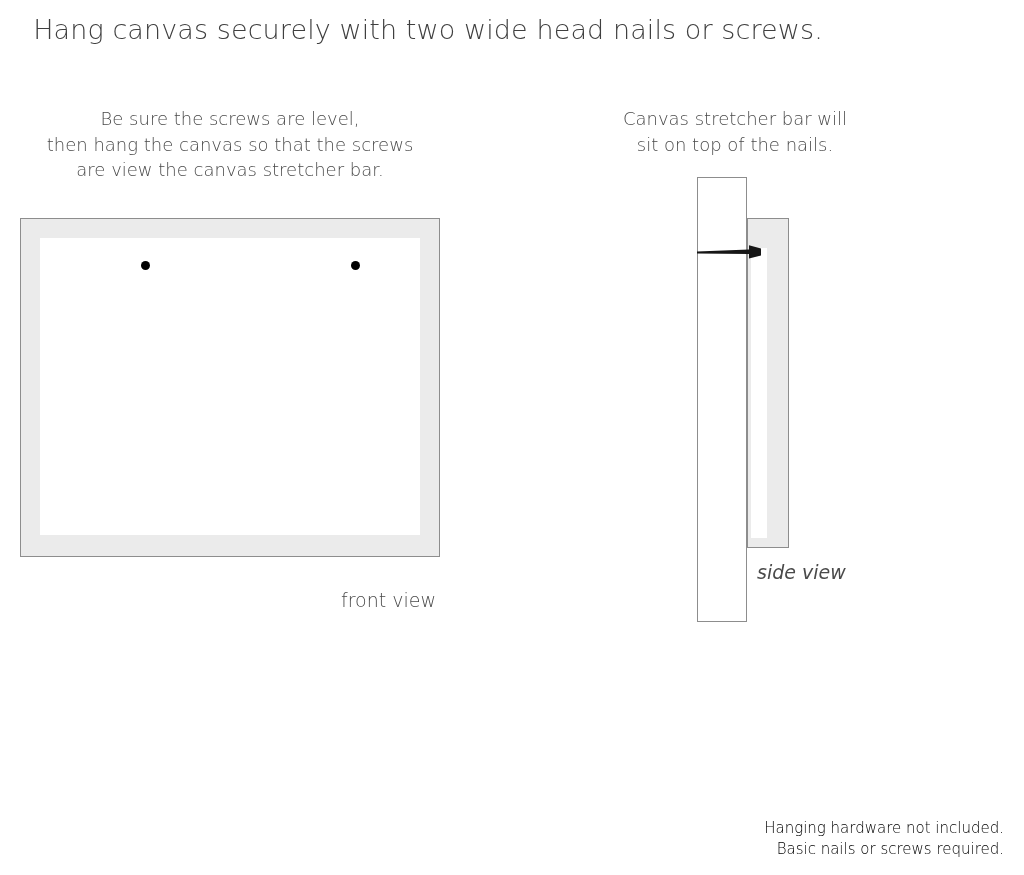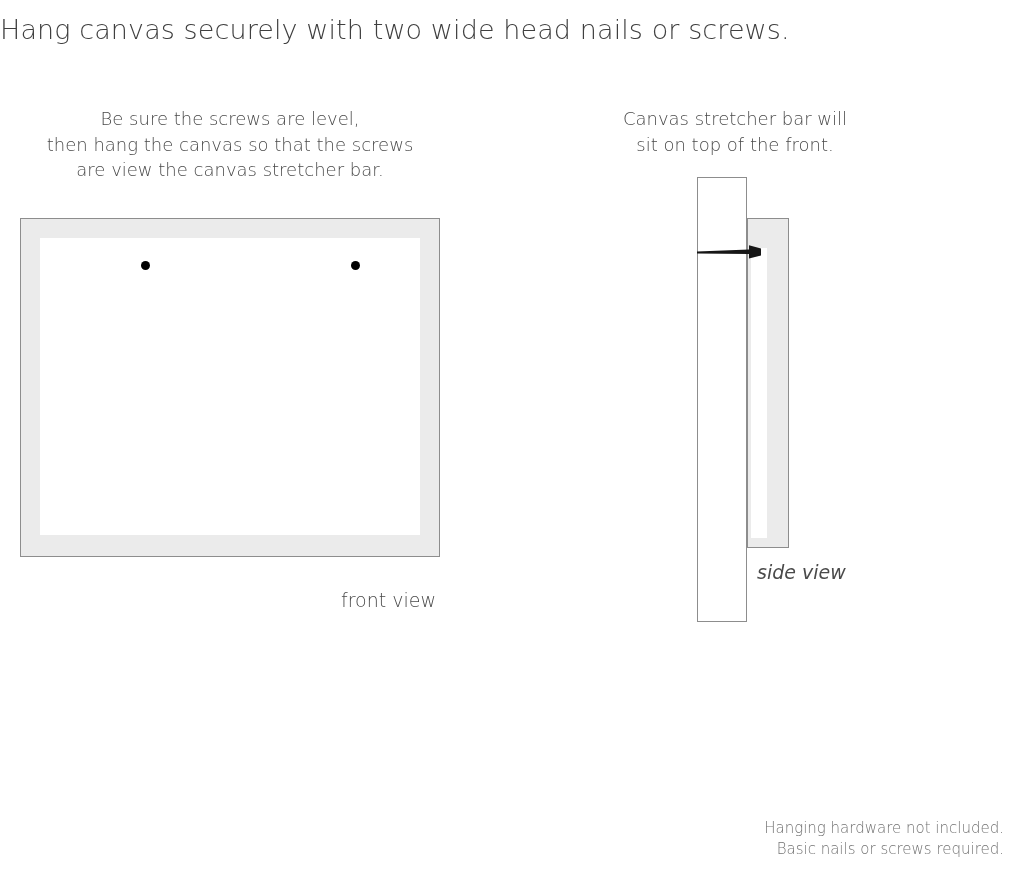--- a/index.html
+++ b/index.html
@@ -16,20 +16,21 @@
     color: #474747;
     -webkit-font-smoothing: antialiased;
   }
 
   
   #headline {
     position: absolute;
     left: 0;
     top: 14px;
     width: 856px;
+    text-align: center;
     font-size: 27px;
     font-weight: 300;
     letter-spacing: 0.1px;
     color: #3f3f3f;
     white-space: nowrap;
   }
 
   
   .caption {
     position: absolute;
@@ -158,21 +159,21 @@
 <div id="headline">Hang canvas securely with two wide head nails or screws.</div>
 
 <div id="caption-front" class="caption">
   <span class="caption-line">Be sure the screws are level,</span>
   <span class="caption-line">then hang the canvas so that the screws</span>
   <span class="caption-line">are view the canvas stretcher bar.</span>
 </div>
 
 <div id="caption-side" class="caption">
   <span class="caption-line">Canvas stretcher bar will</span>
-  <span class="caption-line">sit on top of the front.</span>
+  <span class="caption-line">sit on top of the nails.</span>
 </div>
 
 <div id="front-view">
   <div id="front-canvas-outer"></div>
   <div id="front-canvas-inner">
     <span class="screw-dot" id="screw-dot-left"></span>
     <span class="screw-dot" id="screw-dot-right"></span>
   </div>
 </div>
 
@@ -183,16 +184,16 @@
   <div id="side-canvas-outer"></div>
   <div id="side-canvas-inner"></div>
   <svg id="side-nail" viewBox="0 0 67 21">
     <path d="M0,9.6 L52,7.4 L52,12.0 L0,11.4 Z" fill="#161616"></path>
     <path d="M52,3.2 L64,6.6 L64,13.6 L52,16.4 Z" fill="#161616"></path>
   </svg>
 </div>
 
 <div id="label-side-view" class="view-label">side view</div>
 
-<div id="footer-note" style="position:absolute; right:20px; top:818px; width:300px; text-align:right; font-size:15px; font-weight:300; line-height:21px; color:#737373;">
+<div id="footer-note" style="position:absolute; right:20px; top:818px; width:300px; text-align:right; font-size:15px; font-weight:300; line-height:21px; color:#000000;">
   <span class="caption-line">Hanging hardware not included.</span>
   <span class="caption-line">Basic nails or screws required.</span>
 </div>
 
 </body></html>

